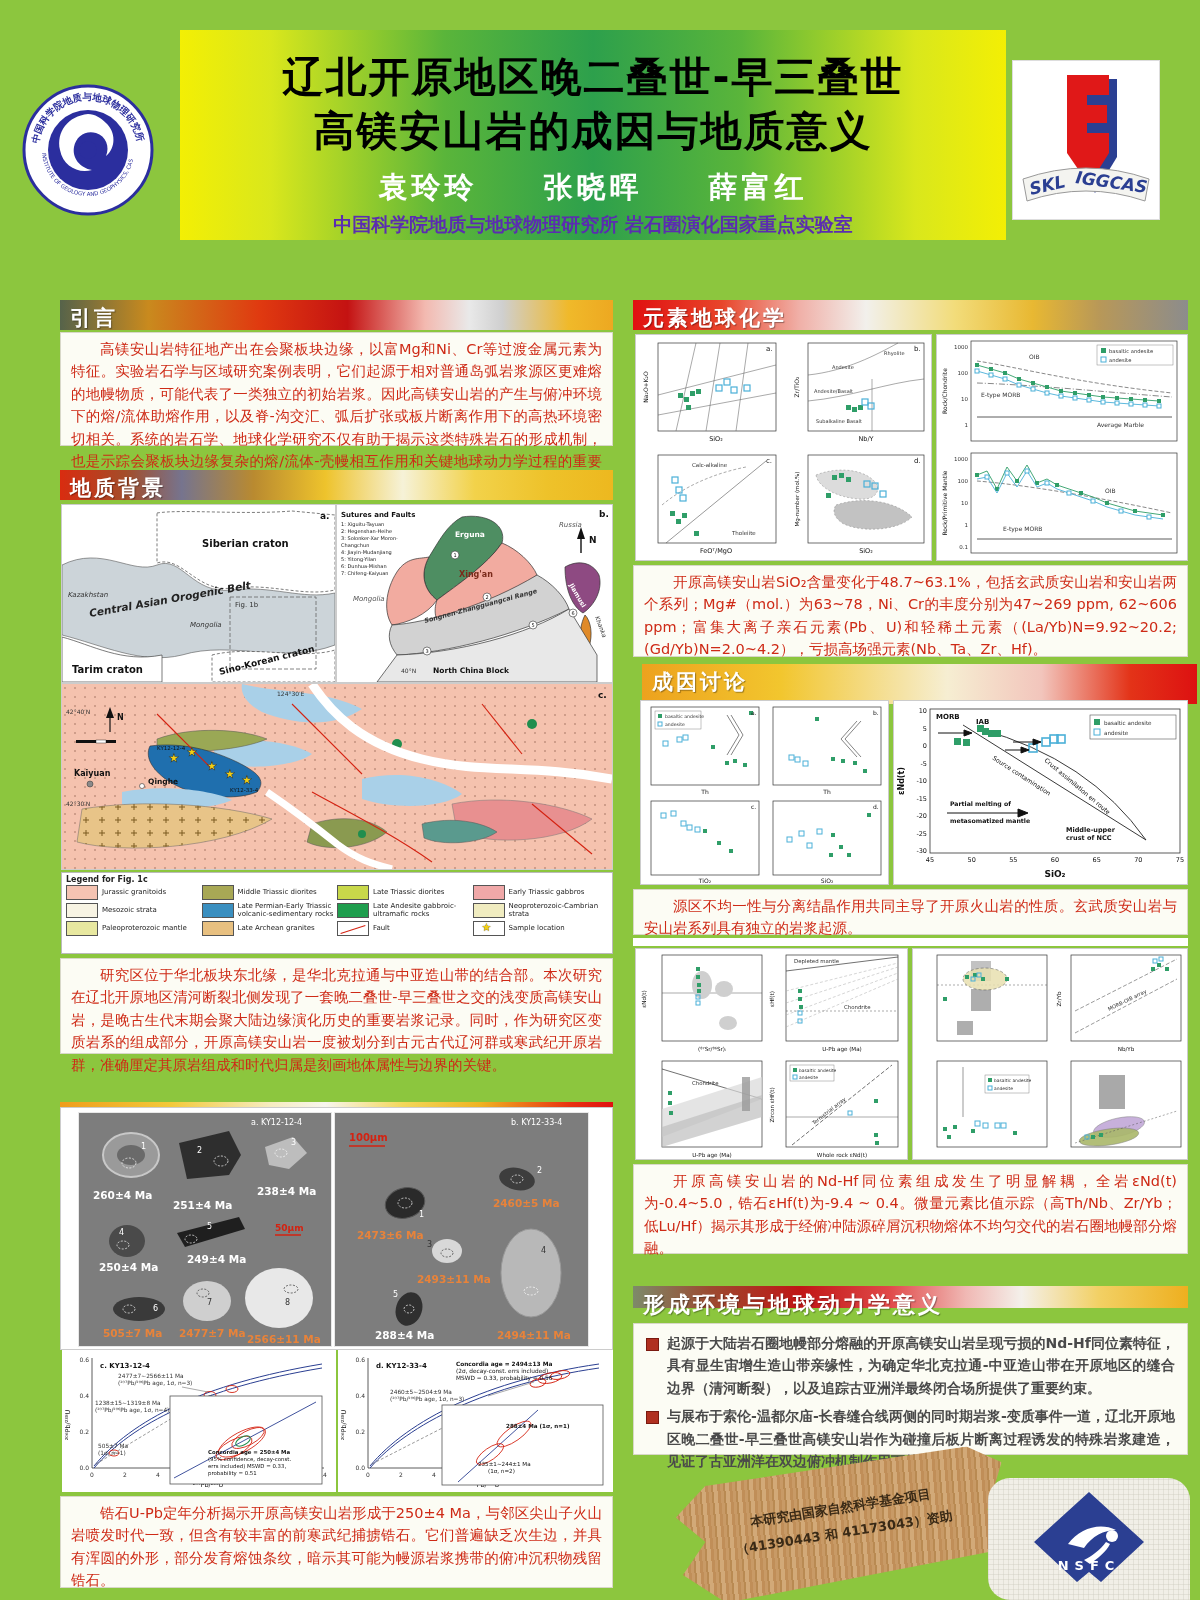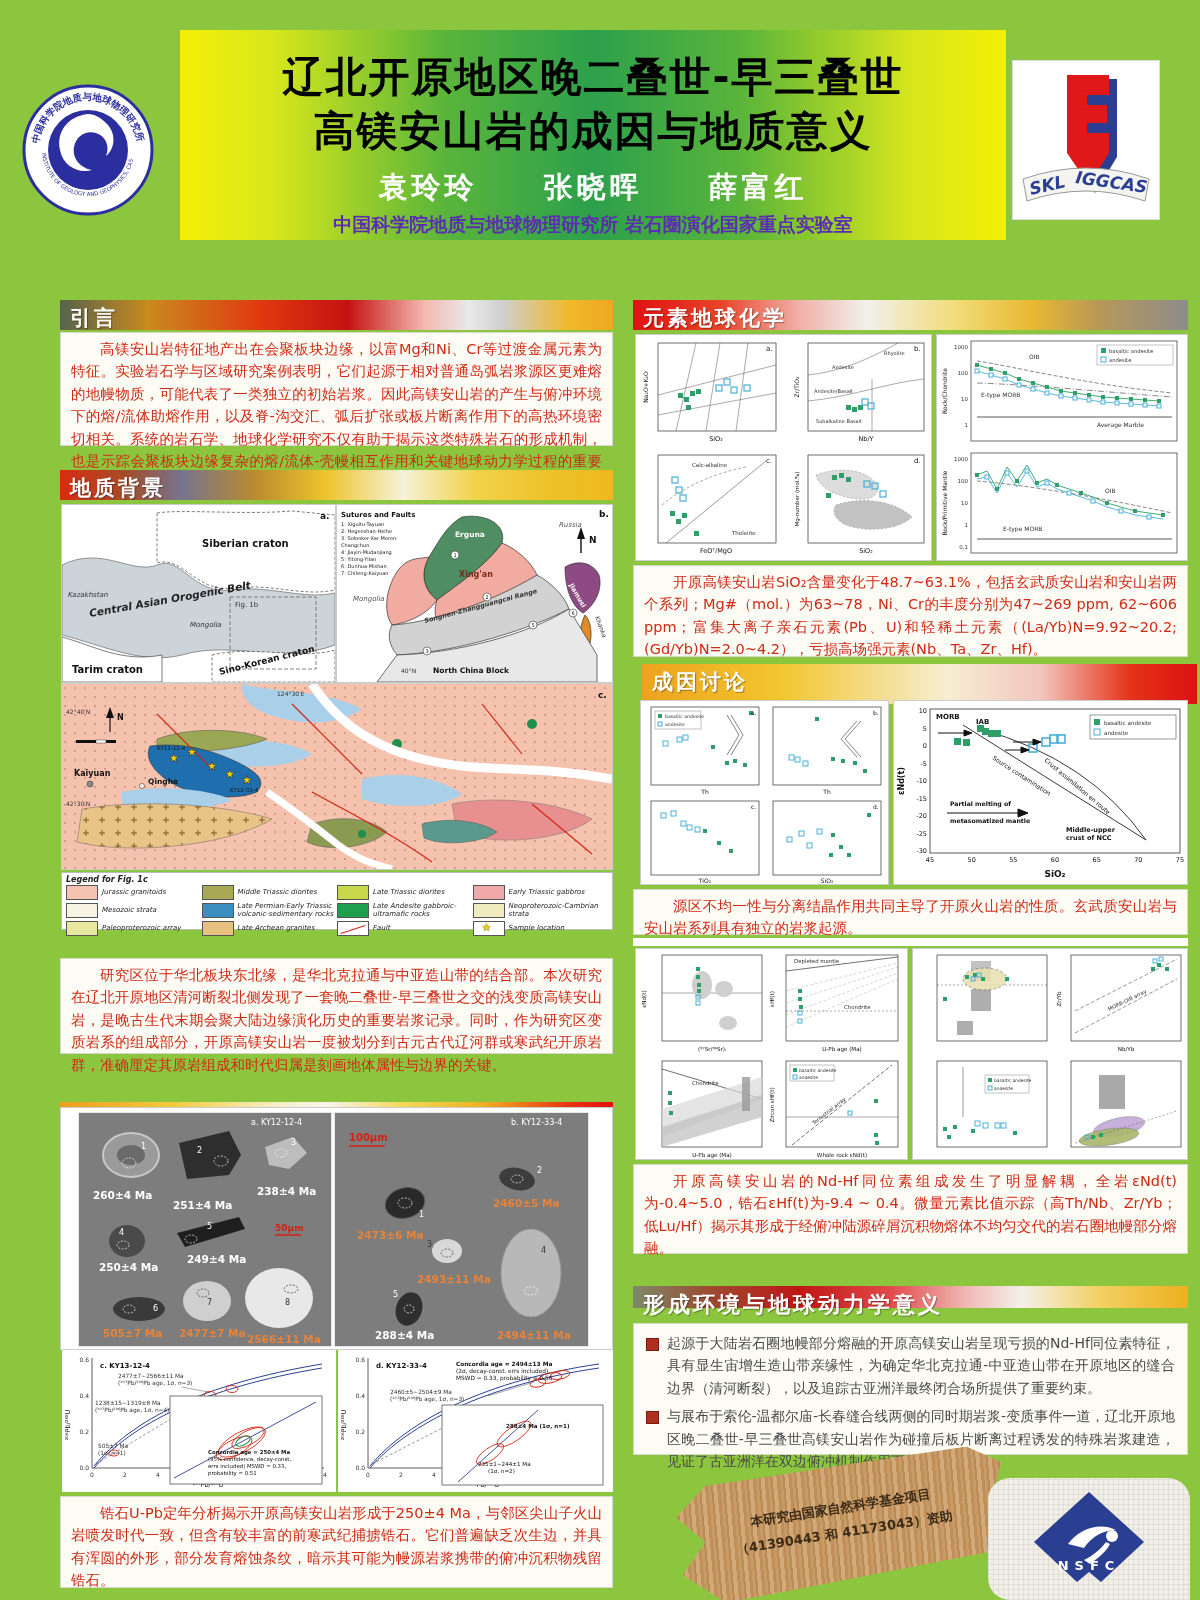--- a/index.html
+++ b/index.html
@@ -18,21 +18,21 @@
   .h-intro{background:linear-gradient(90deg,#56634a 0%,#c98a1e 16%,#e03a10 36%,#c41212 52%,#f3b9b0 66%,#e9e9e9 74%,#cfcfcf 80%,#f0b92a 92%,#eda821 100%);}
   .h-geo{background:linear-gradient(90deg,#d92c10 0%,#a34d2a 12%,#76748e 22%,#b98a30 35%,#eec32c 48%,#f6f2d8 62%,#f2d24a 75%,#eec22a 88%,#edb81f 100%);}
   .h-chron{background:linear-gradient(90deg,#ef9d1c 0%,#f3c93a 20%,#f6ecc0 38%,#f8f6ee 48%,#f3d75a 62%,#efb322 76%,#e93311 92%,#e01111 100%);margin-top:27px;}
   .h-chem{background:linear-gradient(90deg,#e01111 0%,#e8452a 16%,#f0b0a8 30%,#f2f0ec 42%,#f2dc7a 58%,#e8b832 72%,#b89858 84%,#8c8c8c 100%);}
   .h-gen{background:linear-gradient(90deg,#eda21e 0%,#f2c62e 25%,#f6eed2 55%,#f2c5bc 72%,#e33318 88%,#dd1111 100%);}
   .h-sig{background:linear-gradient(90deg,#7d8a6a 0%,#9c4a30 14%,#c01616 30%,#e04848 46%,#f0b8b4 60%,#f4f0ea 70%,#f2d064 84%,#eeaf1f 100%);}
   
   .body-box{background:#fcfcf4;border:1px solid #d8d8c8;color:#ce2a16;font-size:14.5px;line-height:1.55;padding:5px 10px;box-sizing:border-box;text-align:justify;}
   .body-box p{margin:0;text-indent:2em;}
   .fig-box{background:#ffffff;border:1px solid #cccccc;box-sizing:border-box;}
-  .sig-box{background:#fcfcf4;border:1px solid #d8d8c8;color:#4a4a4a;font-size:14px;line-height:1.6;padding:8px 12px;box-sizing:border-box;text-align:justify;}
+  .sig-box{background:#fcfcf4;border:1px solid #d8d8c8;color:#4a4a4a;font-size:14px;line-height:1.6;padding:8px 12px;box-sizing:border-box;text-align:justify;font-weight:bold;}
   .sig-item{display:flex;margin-bottom:6px;}
   .bullet{flex:0 0 11px;height:11px;background:#b03020;border:1px solid #7a1a10;margin:6px 8px 0 0;}
   
   #legend{background:#fff;border:1px solid #bbb;box-sizing:border-box;font-size:7px;color:#222;padding:2px 4px;}
   #legend .lg-title{font-weight:bold;font-size:8px;margin-bottom:1px;}
   #legend .lg-grid{display:grid;grid-template-columns:repeat(4,1fr);grid-row-gap:3px;}
   .lg-item{display:flex;align-items:center;}
   .lg-sw{flex:0 0 30px;height:13px;border:1px solid #555;margin-right:4px;position:relative;background:#fff;}
   .lg-sw.fault::after{content:"";position:absolute;left:2px;right:2px;top:50%;height:0;border-top:1.5px solid #d42211;transform:rotate(-18deg);}
   .lg-sw .star{position:absolute;left:8px;top:-1px;color:#f2cf15;text-shadow:0 0 1px #000;font-size:11px;}
@@ -218,21 +218,21 @@
       <text x="4" y="122" font-size="6" fill="#333">42°30′N</text>
       <line x1="48" y1="48" x2="48" y2="28" stroke="#111" stroke-width="1.2"></line>
         <polygon points="48,23 44,34 52,34" fill="#111"></polygon>
       <text x="55" y="36" font-size="8" font-weight="bold" fill="#111">N</text>
       <rect x="14" y="56" width="40" height="3" fill="#111"></rect>
         <rect x="34" y="56" width="10" height="3" fill="#fff" stroke="#111" stroke-width="0.4"></rect>
       <text x="536" y="14" font-size="9" font-weight="bold" fill="#111">c.</text>
     </svg>
   </div>
 
-  <div class="abs" id="legend" style="left:61px;top:872px;width:552px;height:58px;font-style:italic;">
+  <div class="abs" id="legend" style="left:61px;top:872px;width:552px;height:82px;">
     <div class="lg-title">Legend for Fig. 1c</div>
     <div class="lg-grid">
       <div class="lg-item">
           <span class="lg-sw" style="background: rgb(245, 195, 178);"></span>
           <span class="lbl">Jurassic granitoids</span>
         </div>
       <div class="lg-item">
           <span class="lg-sw" style="background: rgb(168, 168, 85);"></span>
           <span class="lbl">Middle Triassic diorites</span>
         </div>
@@ -255,21 +255,21 @@
       <div class="lg-item">
           <span class="lg-sw" style="background: rgb(31, 158, 78);"></span>
           <span class="lbl">Late Andesite gabbroic-ultramafic rocks</span>
         </div>
       <div class="lg-item">
           <span class="lg-sw" style="background: rgb(240, 236, 192);"></span>
           <span class="lbl">Neoproterozoic-Cambrian strata</span>
         </div>
       <div class="lg-item">
           <span class="lg-sw" style="background: rgb(232, 232, 160);"></span>
-          <span class="lbl">Paleoproterozoic array</span>
+          <span class="lbl">Paleoproterozoic mantle</span>
         </div>
       <div class="lg-item">
           <span class="lg-sw" style="background: rgb(232, 192, 128);"></span>
           <span class="lbl">Late Archean granites</span>
         </div>
       <div class="lg-item">
           <span class="lg-sw fault"></span>
           <span class="lbl">Fault</span>
         </div>
       <div class="lg-item">

